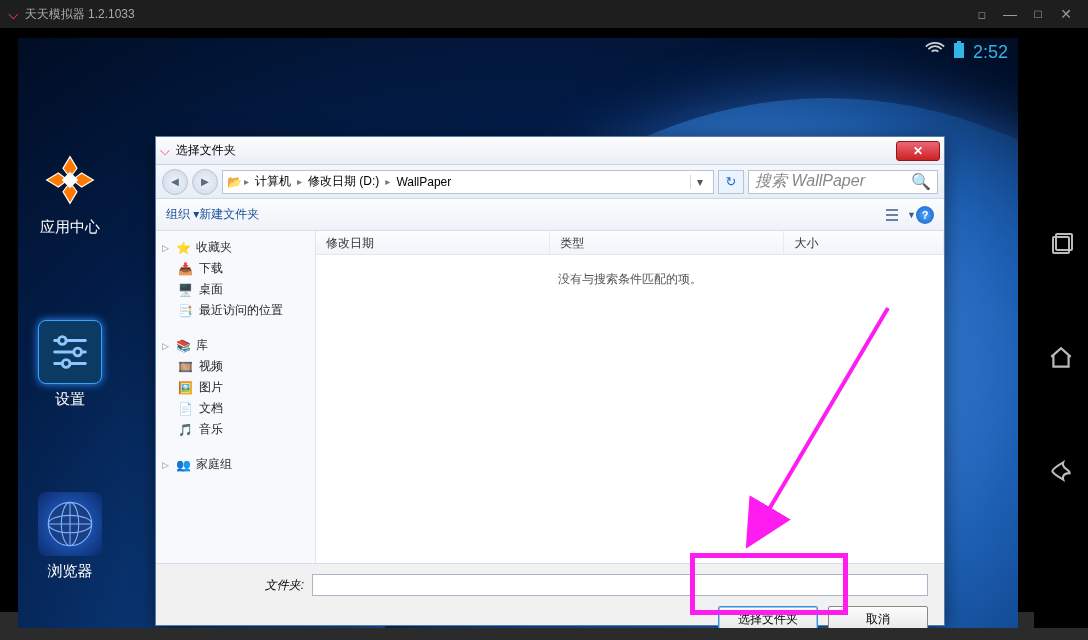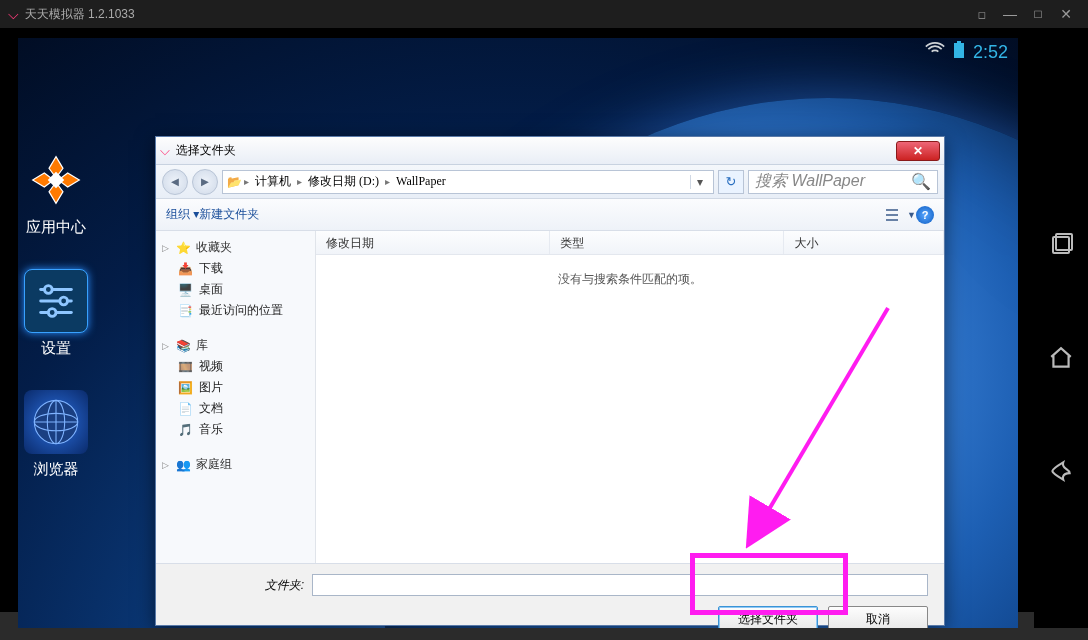--- a/index.html
+++ b/index.html
@@ -24,21 +24,21 @@
 
 .earth {
   position: absolute; right: -260px; top: 60px; width: 900px; height: 900px; border-radius: 50%;
   background: radial-gradient(circle at 40% 30%, #5aa7ff 0%, #1d5fb3 35%, #06316e 60%, #011133 80%);
   box-shadow: inset -40px -40px 120px rgba(0,0,0,.6), 0 0 60px rgba(60,140,255,.5);
 }
 .status-bar { position: absolute; top: 0; left: 0; right: 0; height: 28px; display: flex; justify-content: flex-end; align-items: center; padding-right: 10px; color: #33b5e5; font-size: 18px; gap: 8px; }
 .status-bar .wifi, .status-bar .batt { color: #cfd3d6; }
 .status-bar .batt { color: #33b5e5; }
 
-.dock { position: absolute; left: 6px; top: 110px; display: flex; flex-direction: column; gap: 32px; align-items: center; color: #fff; }
+.dock { position: absolute; left: 20px; top: 110px; display: flex; flex-direction: column; gap: 83px; align-items: center; color: #fff; }
 .dock .app { display: flex; flex-direction: column; align-items: center; gap: 6px; font-size: 15px; }
 .dock .app .ic { width: 64px; height: 64px; border-radius: 8px; display:flex;align-items:center;justify-content:center; font-size:36px;}
 .dock .app.sel .ic { background: #0b3a62; border: 1px solid #38a1ff; box-shadow: 0 0 8px #2a8fff; }
 .app-center .ic { color:#ff7a00; }
 .browser .ic { background: radial-gradient(circle,#2b6fe0,#0a2a6a); color:#cfe2ff; font-size:40px;}
 .pager { position:absolute; bottom:4px; left:0; right:0; text-align:center; color:#9cc3ff; font-size:10px;}
 
 
 .navbar { position: absolute; right: -54px; top: 10px; width: 54px; height: 590px; background: #000; display:flex; flex-direction:column; align-items:center; justify-content:space-around; padding:150px 0 100px; }
 .navbar .nbtn { width:32px; height:32px; color:#bbb; display:flex;align-items:center;justify-content:center; }
@@ -50,21 +50,21 @@
   background: #fff; border: 1px solid #5a7aa8; box-shadow: 0 4px 18px rgba(0,0,0,.5);
 }
 .dialog .title { height: 28px; background: linear-gradient(#fdfdfd,#e9eef6); border-bottom:1px solid #c8d2e0; display:flex; align-items:center; font-size:12px; padding:0 4px; }
 .dialog .title .ico { color:#ff3b7b; margin-right:6px; font-size:13px; }
 .dialog .title .spacer{flex:1;}
 .dialog .title .closebtn{ width:44px;height:20px;background:linear-gradient(#e67,#c22);border:1px solid #8a1a1a;border-radius:3px;color:#fff;display:flex;align-items:center;justify-content:center;font-size:12px;font-weight:bold;}
 
 .dialog .navrow { height:34px; display:flex; align-items:center; gap:4px; padding:3px 6px; background:linear-gradient(#f4f7fb,#e8eef7); border-bottom:1px solid #d0d8e4;}
 .navrow .navbtn{ width:26px;height:26px;border-radius:50%;background:radial-gradient(#eef3fa,#cfd9e8);border:1px solid #b8c4d6;display:flex;align-items:center;justify-content:center;color:#5a6b82;font-size:13px;}
 .navrow .bc { flex:1; height:24px; border:1px solid #b8c4d6; background:#fff; display:flex; align-items:center; font-size:12px; padding:0 4px; gap:2px;}
-.navrow .bc .seg{ padding:0 4px;font-family:Liberation Serif, serif;}
+.navrow .bc .seg{ padding:0 4px;}
 .navrow .bc .sep{ color:#777; font-size:10px;}
 .navrow .bc .dd{ margin-left:auto; padding:0 6px; color:#555; border-left:1px solid #d0d8e4;}
 .navrow .refresh{ width:26px;height:24px;border:1px solid #b8c4d6;background:#eaf3ff;display:flex;align-items:center;justify-content:center;color:#2a6fc0;font-size:13px;}
 .navrow .search{ width:190px;height:24px;border:1px solid #b8c4d6;background:#fff;display:flex;align-items:center;padding:0 6px;font-size:16px;color:#888; position:relative;}
 .navrow .search .mag{ position:absolute; right:6px; color:#4a7ec2;}
 
 .dialog .toolbar{ height:32px; border-bottom:1px solid #d8dee8; background:linear-gradient(#fbfcfe,#eef2f8); display:flex;align-items:center; font-size:12px; padding:0 10px; color:#1a4e9a;}
 .dialog .toolbar .spacer{flex:1;}
 .dialog .toolbar .view{ display:flex;align-items:center;gap:4px;color:#3a5a8a;}
 .dialog .toolbar .help{ width:18px;height:18px;border-radius:50%;background:radial-gradient(#5aa7ff,#0a5ac0);color:#fff;display:flex;align-items:center;justify-content:center;font-size:11px;font-weight:bold;}

